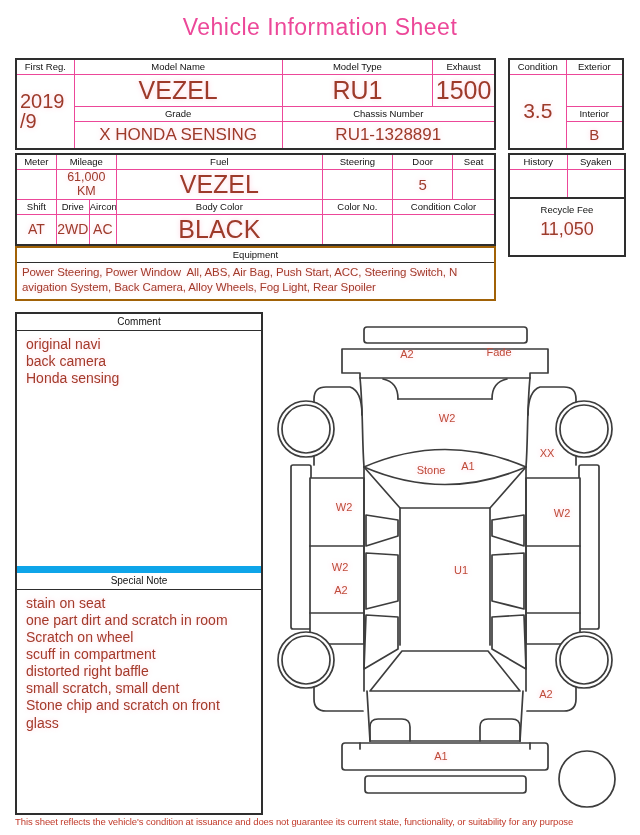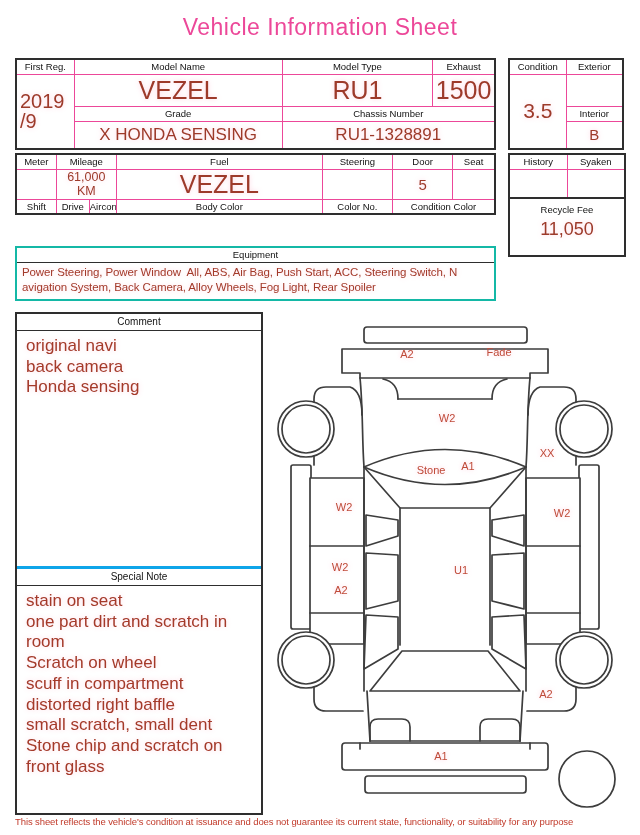--- a/index.html
+++ b/index.html
@@ -21,37 +21,37 @@
   .fs15 { font-size:15px; } .fs14 { font-size:14px; } .fs12 { font-size:12.5px; }
 
   .rightcol { position:absolute; left:508px; top:153px; width:118px; }
   .rightcol table { position:static; width:118px; }
   .recycle-box { width:118px; height:60px; border:2px solid #2e2e2e; margin-top:-2px;
                  background:#fff; text-align:center; }
   .recycle-box .rlabel { font-size:9.5px; color:#111; margin-top:5px; }
   .recycle-box .rval { font-size:18px; margin-top:4px; }
   .dim-table { margin-top:-2px; }
 
-  .eq-box { position:absolute; left:15px; top:246px; width:481px; border:2px solid #14b8a6;
+  .eq-box { position:absolute; left:15px; top:246px; width:481px; border:2px solid #a16207;
             background:#fff; overflow:hidden; }
   .eq-hdr { font-size:9.5px; color:#111; text-align:center; border-bottom:1px solid #2e2e2e;
             padding:1px 0 2px 0; }
   .eq-body { padding:2px 5px 4px 5px; }
   .equip-line { font-size:11.5px; letter-spacing:-0.1px; line-height:1.3; white-space:pre;
                 color:#a33a2a; text-shadow:0 0 5px rgba(255,130,170,0.3); }
 
   .note-box { position:absolute; left:15px; top:312px; width:248px; height:503px;
               border:2px solid #2e2e2e; background:#fff; }
   .note-hdr { font-size:10px; color:#111; text-align:center; padding:2px 0 3px 0;
               border-bottom:1px solid #2e2e2e; }
-  .sn-hdr { border-top:3px solid #0ea5e9; }
+  .sn-hdr { border-top:7px solid #0ea5e9; }
   .note-body { padding:5px 9px; }
   .comment-body { height:235px; }
   .sn-body { height:229px; }
-  .note-line { font-size:17px; line-height:1.22; color:#a43a2a;
+  .note-line { font-size:14px; line-height:1.22; color:#a43a2a;
                text-shadow:0 0 5px rgba(255,130,170,0.3); }
 
   .diagram { position:absolute; left:270px; top:315px; width:370px; height:500px; }
   .diagram svg { position:absolute; left:0; top:0; }
   .dmg { position:absolute; transform:translate(-50%,-50%); font-size:11px; color:#bf4a38;
          text-shadow:0 0 5px rgba(255,130,170,0.4); white-space:nowrap; }
 
   .disclaimer { position:absolute; left:15px; top:816px; width:620px; font-size:9.5px;
                 letter-spacing:-0.1px; color:#c13a2a; white-space:nowrap; }
 </style>
@@ -146,20 +146,28 @@
       <td class="val fs15">5</td>
       <td class="val fs14"></td>
     </tr>
     <tr style="height:15px">
       <th>Shift</th>
       <th>Drive</th>
       <th>Aircon</th>
       <th>Body Color</th>
       <th>Color No.</th>
       <th colspan="2">Condition Color</th>
+    </tr>
+    <tr style="height:29px">
+      <td class="val fs14">AT</td>
+      <td class="val fs14">2WD</td>
+      <td class="val fs14">AC</td>
+      <td class="val fs19">BLACK</td>
+      <td class="val fs14"></td>
+      <td colspan="2" class="val fs14"></td>
     </tr>
   </tbody>
     </table>
 
   <div class="rightcol">
     <table>
       <colgroup>
           <col style="width:57px">
           <col style="width:57px">
         </colgroup>

